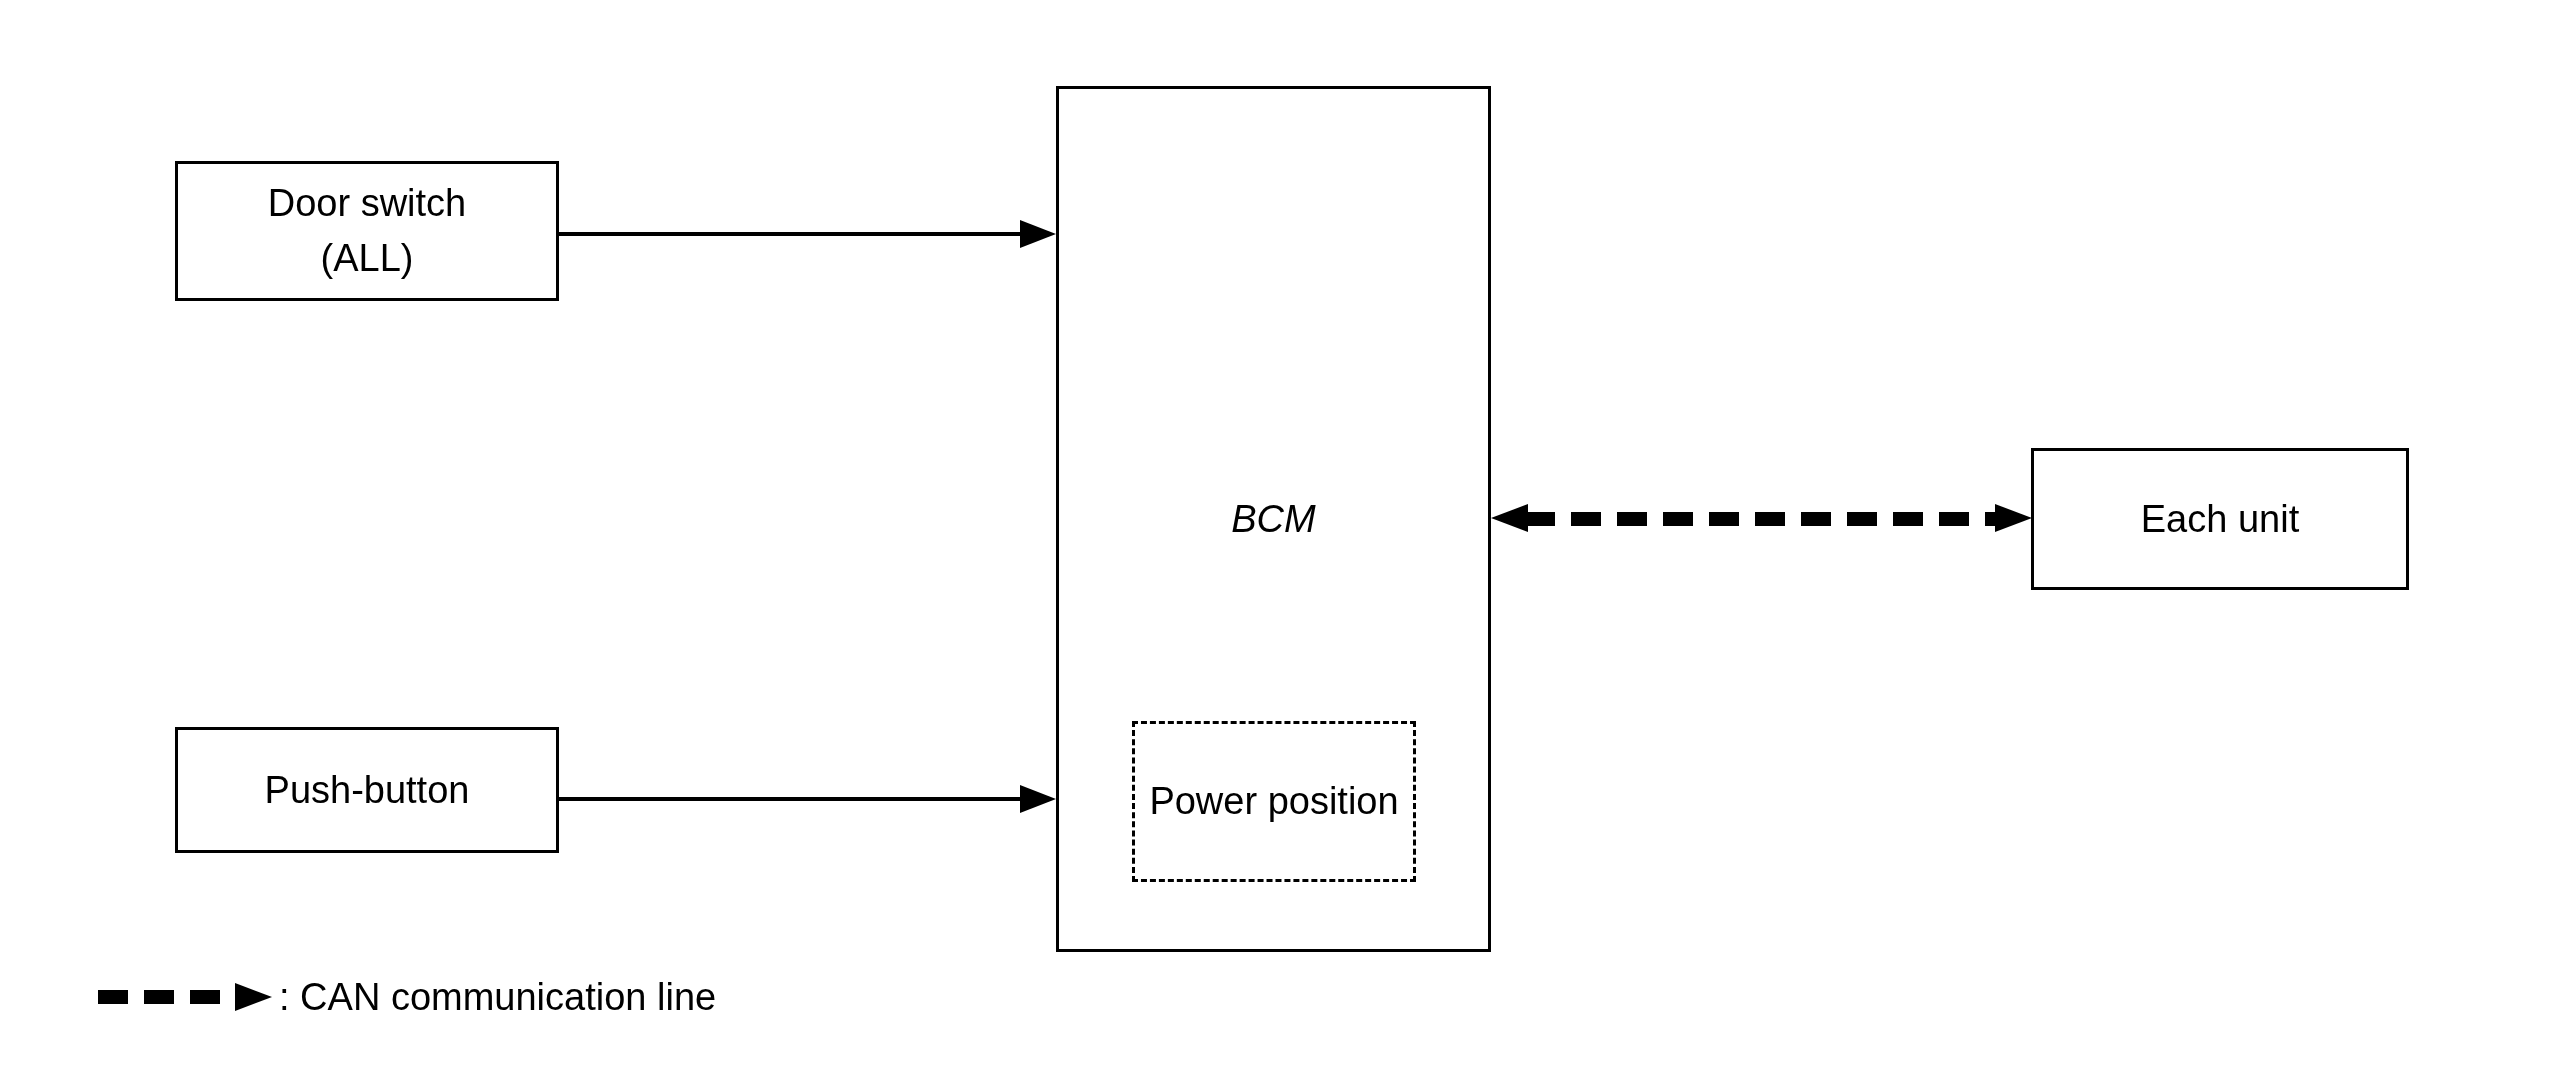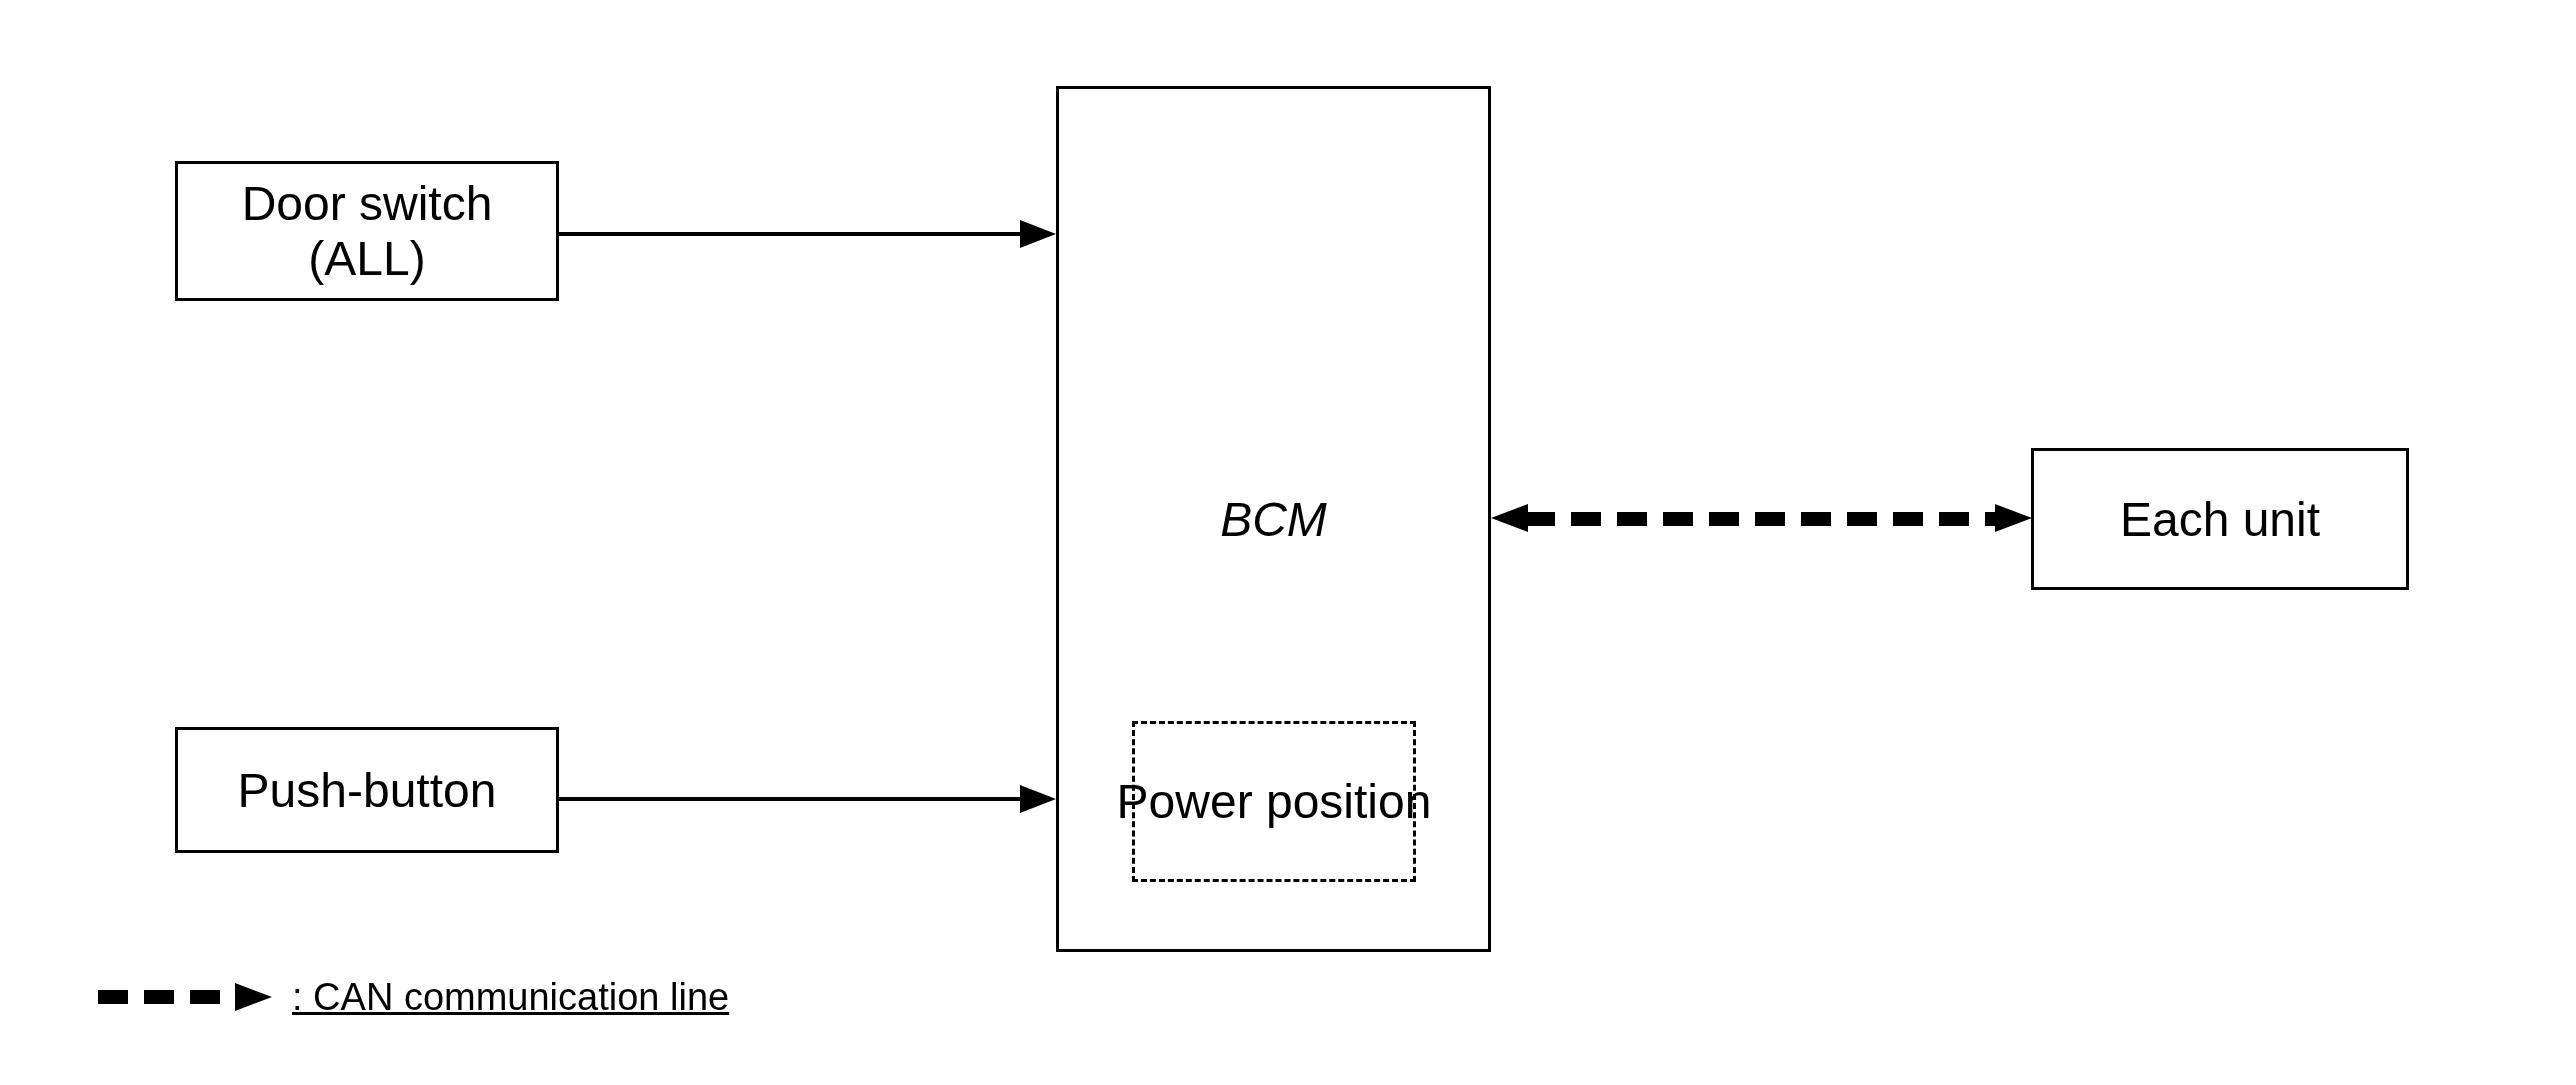--- a/index.html
+++ b/index.html
@@ -21,21 +21,21 @@
   .node-box {
     position: absolute;
     box-sizing: border-box;
     border: 3.8px solid #000000;
     background: #ffffff;
     display: flex;
     flex-direction: column;
     align-items: center;
     justify-content: center;
     text-align: right;
-    font-size: 48px;
+    font-size: 38px;
     line-height: 55px;
     white-space: nowrap;
   }
   #door-switch-box      { left: 175px;  top: 161px;  width: 384px; height: 140px; }
   #push-button-box      { left: 175px;  top: 727px; width: 384px; height: 126px; }
   #bcm-box              { left: 1056px; top: 86px;  width: 435px; height: 866px; font-style: italic; }
   #each-unit-box        { left: 2031px; top: 448px;  width: 378px; height: 142px; }
   #power-position-box   {
     left: 1132px; top: 721px; width: 284px; height: 161px;
     border: 3.2px dashed #000000;
@@ -72,21 +72,21 @@
   .can-head-right {
     position: absolute; right: 0; top: 0; width: 0; height: 0;
     border-top: 14.7px solid transparent;
     border-bottom: 14.7px solid transparent;
     border-left: 37px solid #000000;
   }
 
   
   #legend {
     position: absolute; left: 98px; top: 977px; height: 40px;
-    display: flex; align-items: center; gap: 20px; text-decoration: underline;
+    display: flex; align-items: center; gap: 7px;
   }
   #legend-arrow { position: relative; width: 174px; height: 29px; flex: 0 0 auto; }
   #legend-arrow .can-shaft { left: 0; right: auto; width: 138px; }
   #legend-arrow .can-head-right { right: 0; }
   #legend-label { font-size: 38px; line-height: 40px; white-space: nowrap; }
 </style>
 </head>
 <body>
 
 <div id="diagram-canvas">

